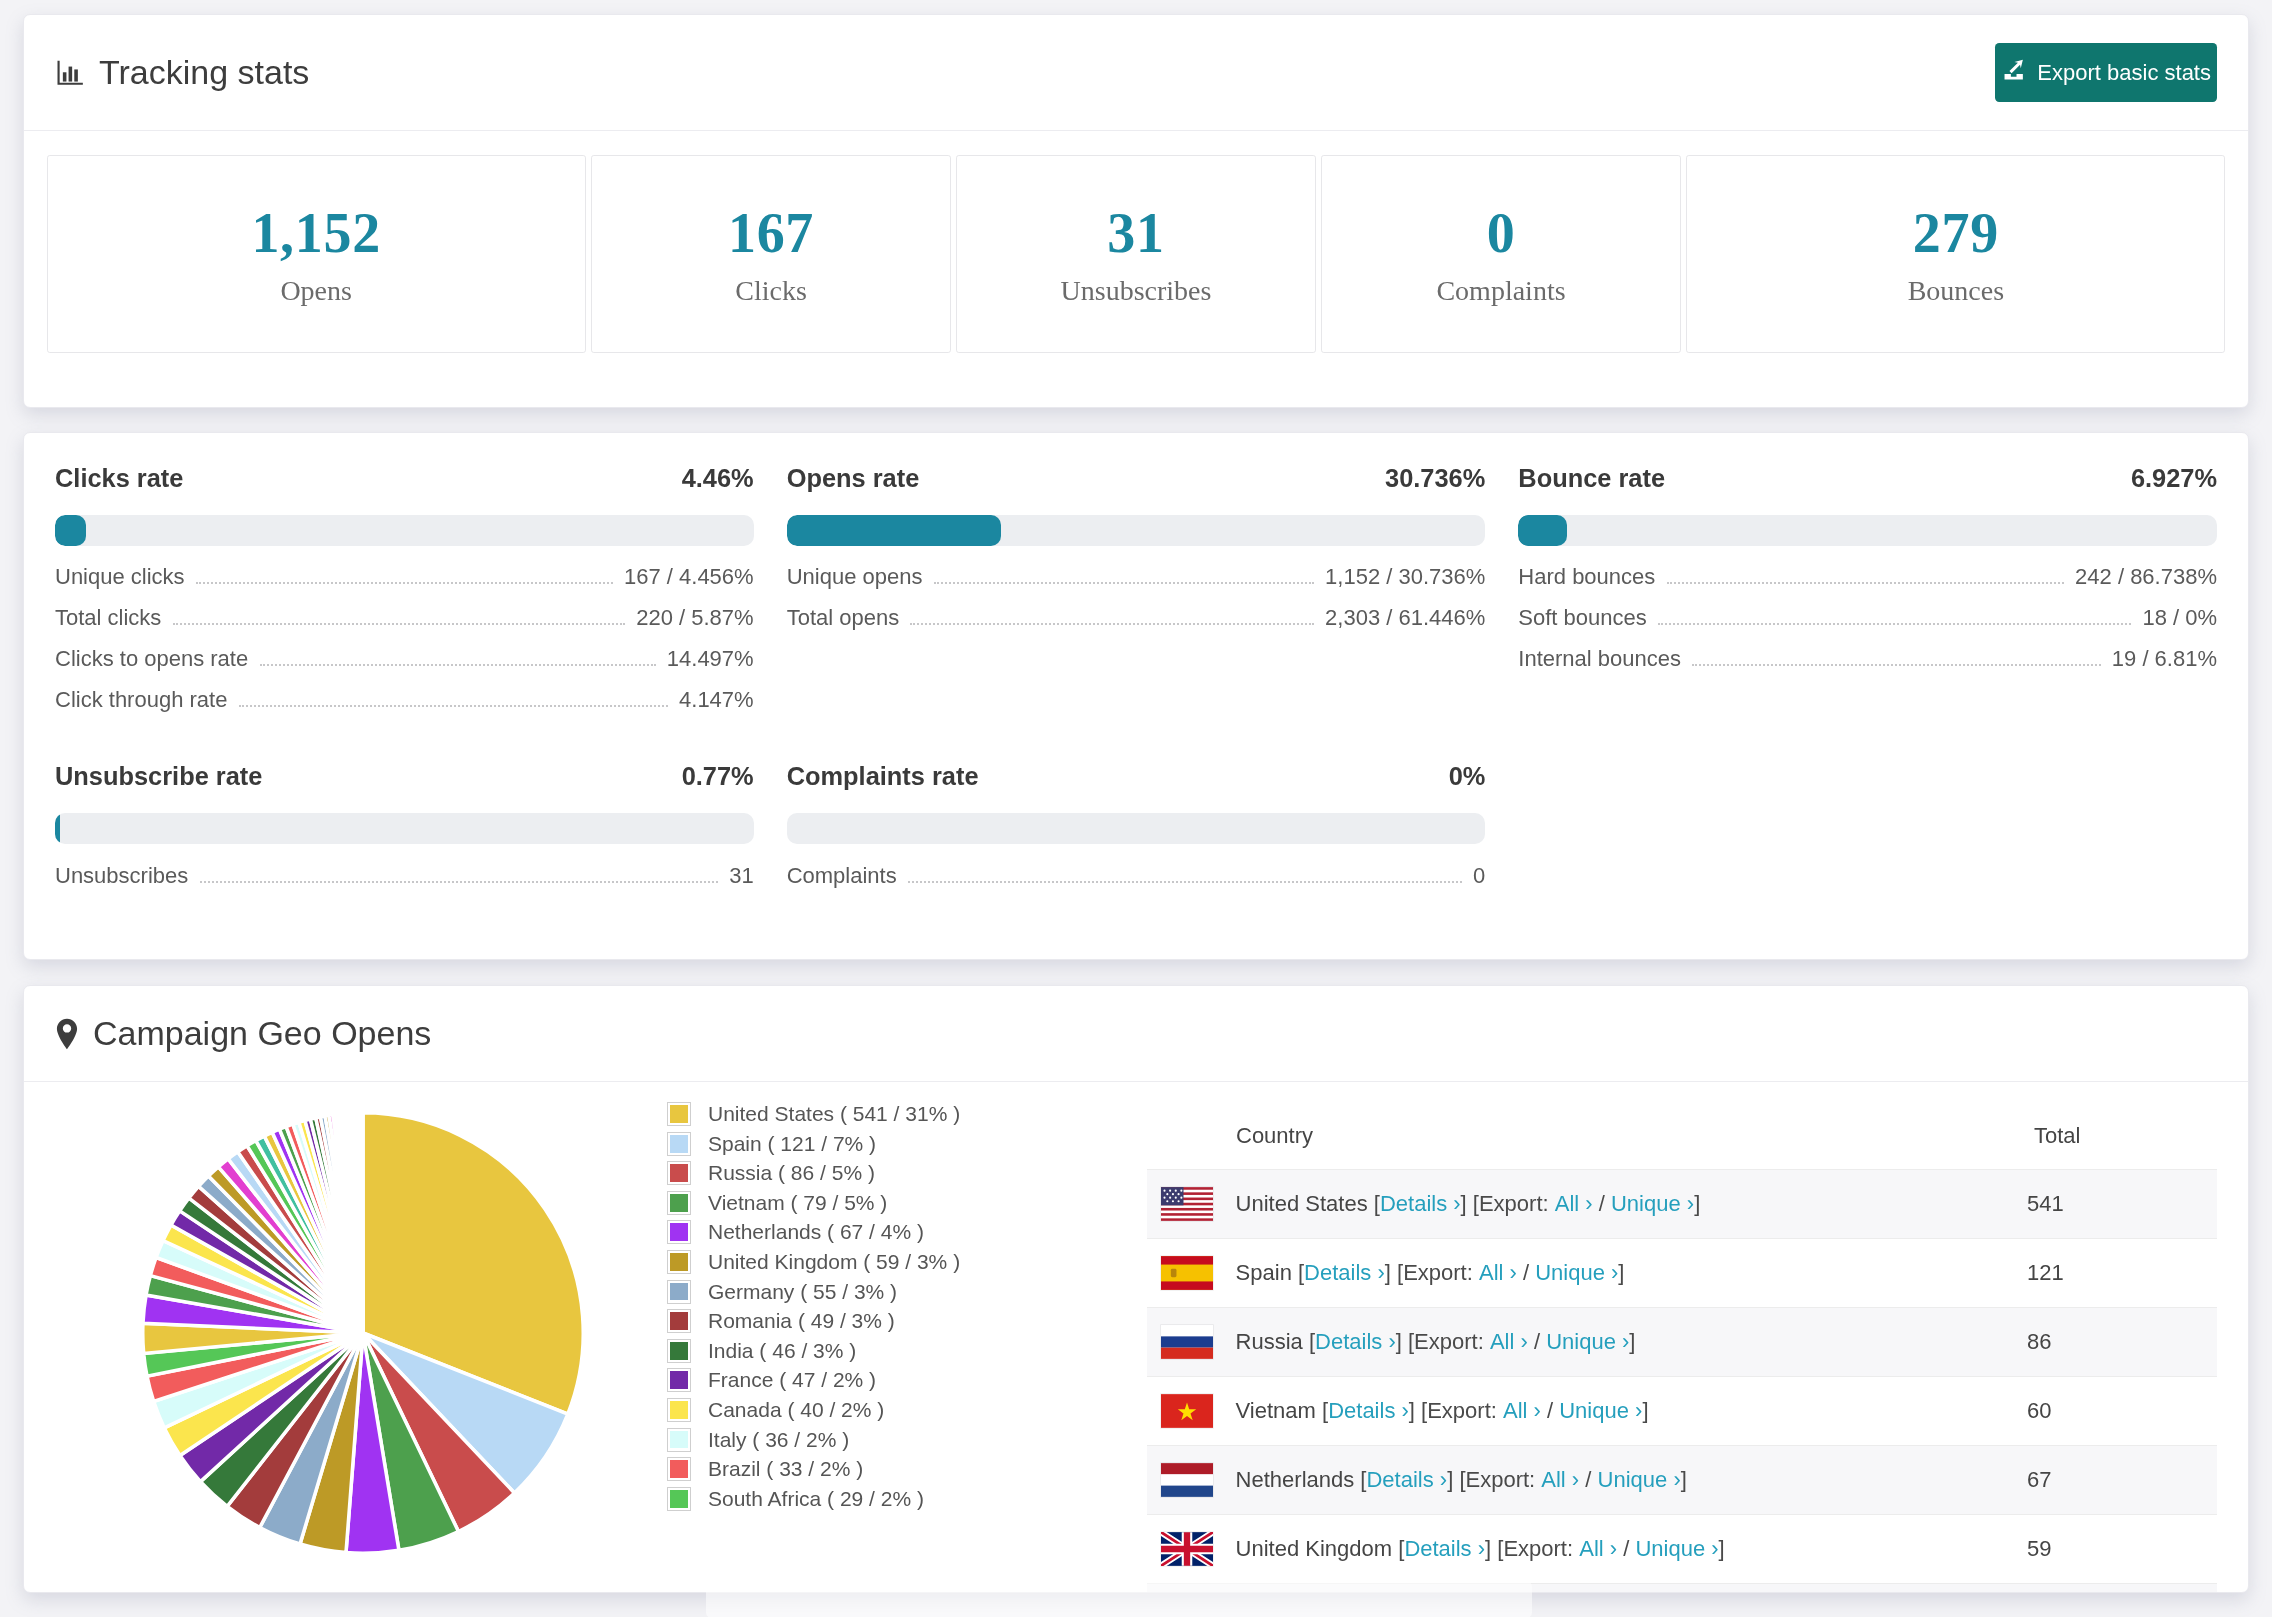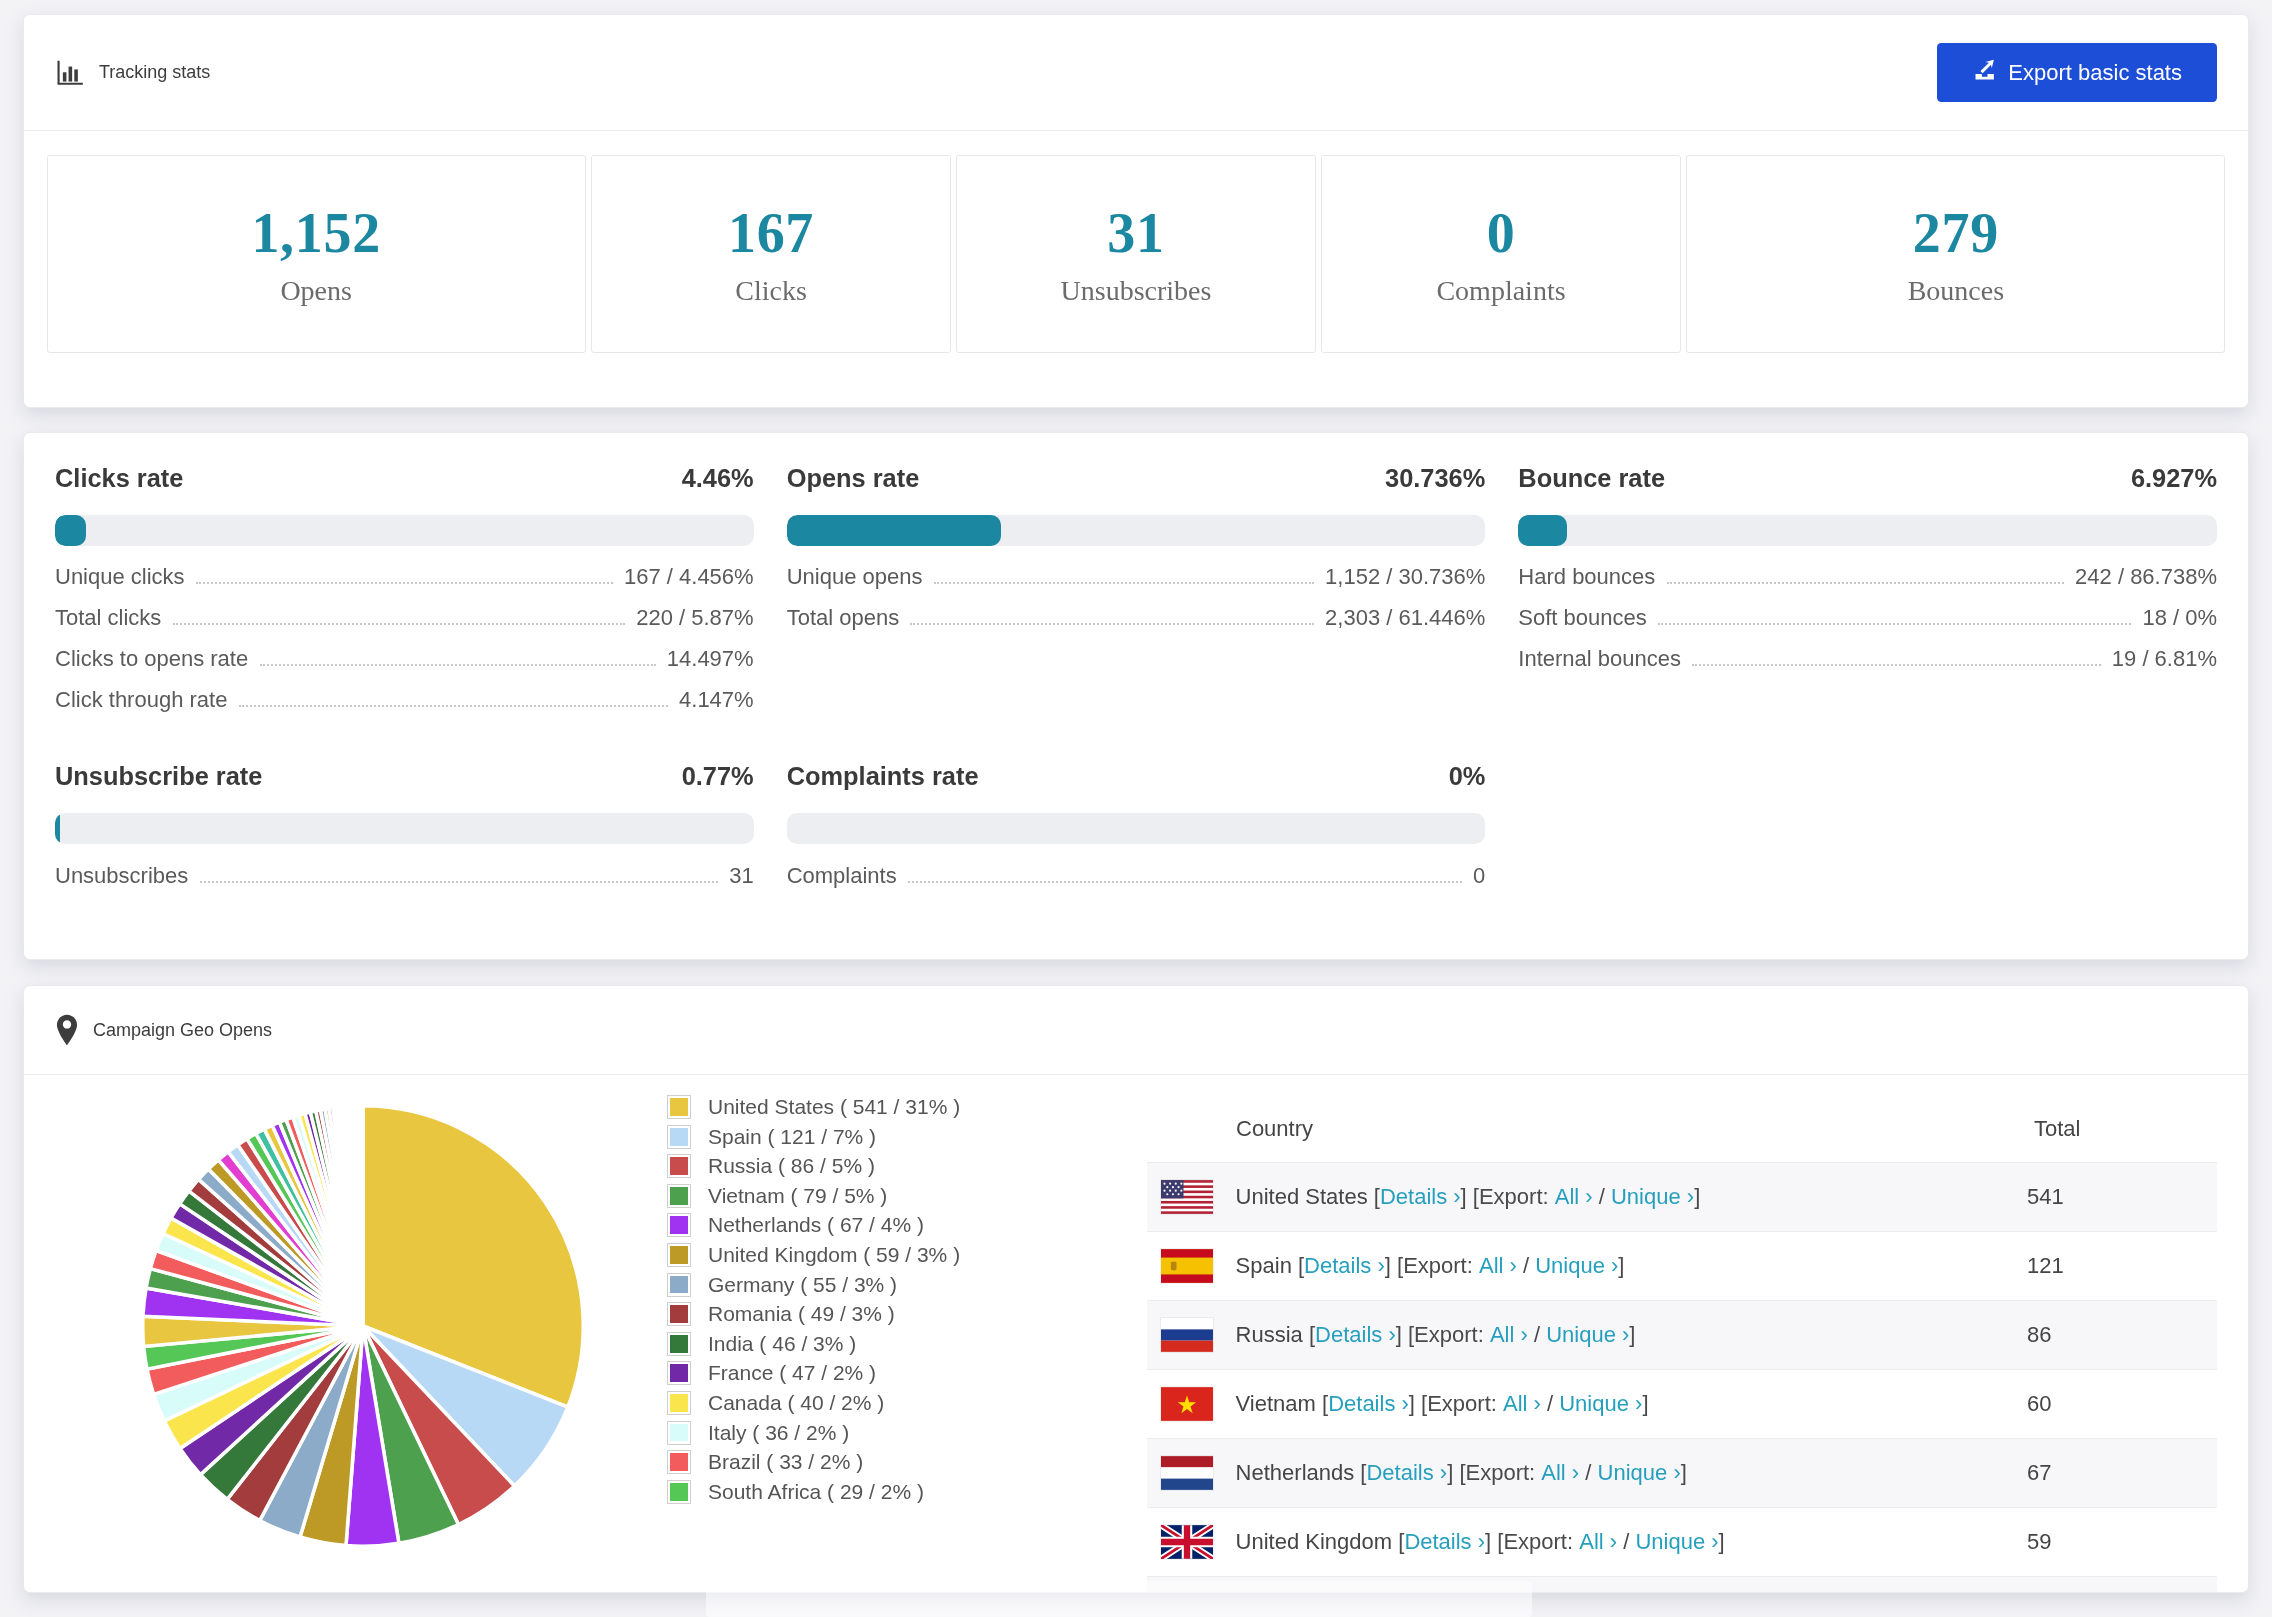--- a/index.html
+++ b/index.html
@@ -11,29 +11,29 @@
   }
   .card{
     position:absolute;left:23px;width:2226px;box-sizing:border-box;
     background:#fff;border:0.7px solid #e9e9ee;border-radius:7px;
     box-shadow:0 7px 18.4px rgba(120,125,150,.22);
   }
   .card-header{
     display:flex;align-items:center;
     padding:28px 31px;border-bottom:1.4px solid #ececf0;
   }
-  .card-title{font-size:18px;font-weight:normal;color:#3d3d3d;margin:0;display:flex;align-items:center;gap:14px}
+  .card-title{font-size:34px;font-weight:normal;color:#3d3d3d;margin:0;display:flex;align-items:center;gap:14px}
   .hdr-icon svg{display:block}
 
   
   .card-tracking{top:14px;height:394px}
   .btn-export{
     margin-left:auto;display:flex;align-items:center;gap:11.3px;
-    background:#1d4ed8;color:#fff;border:none;border-radius:4.2px;
-    font-family:inherit;font-size:22px;padding:14px 35px;cursor:pointer;
+    background:#0f766e;color:#fff;border:none;border-radius:4.2px;
+    font-family:inherit;font-size:22px;padding:14px 6px;cursor:pointer;
   }
   .stats-row{
     margin:24px 22.6px 0 22.6px;display:grid;gap:5.6px;
     grid-template-columns:3fr 2fr 2fr 2fr 3fr;
   }
   .stat-box{
     border:0.7px solid #e7e7ea;border-radius:2.8px;height:196px;
     display:flex;flex-direction:column;align-items:center;justify-content:center;font-family:Liberation Serif, serif;
   }
   .stat-value{font-size:56px;font-weight:bold;color:#1b87a0;letter-spacing:0.7px}

